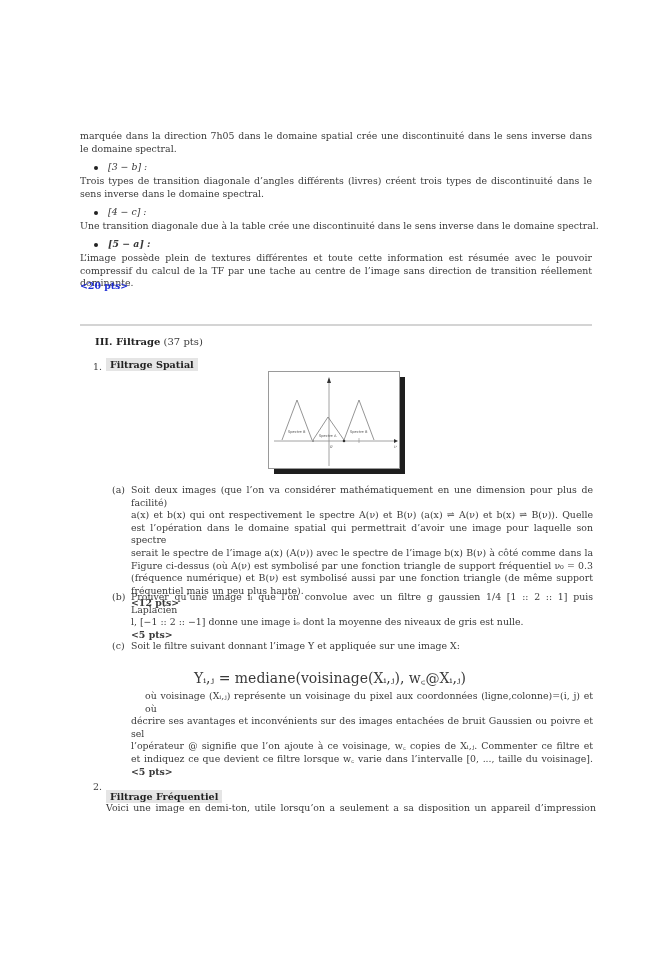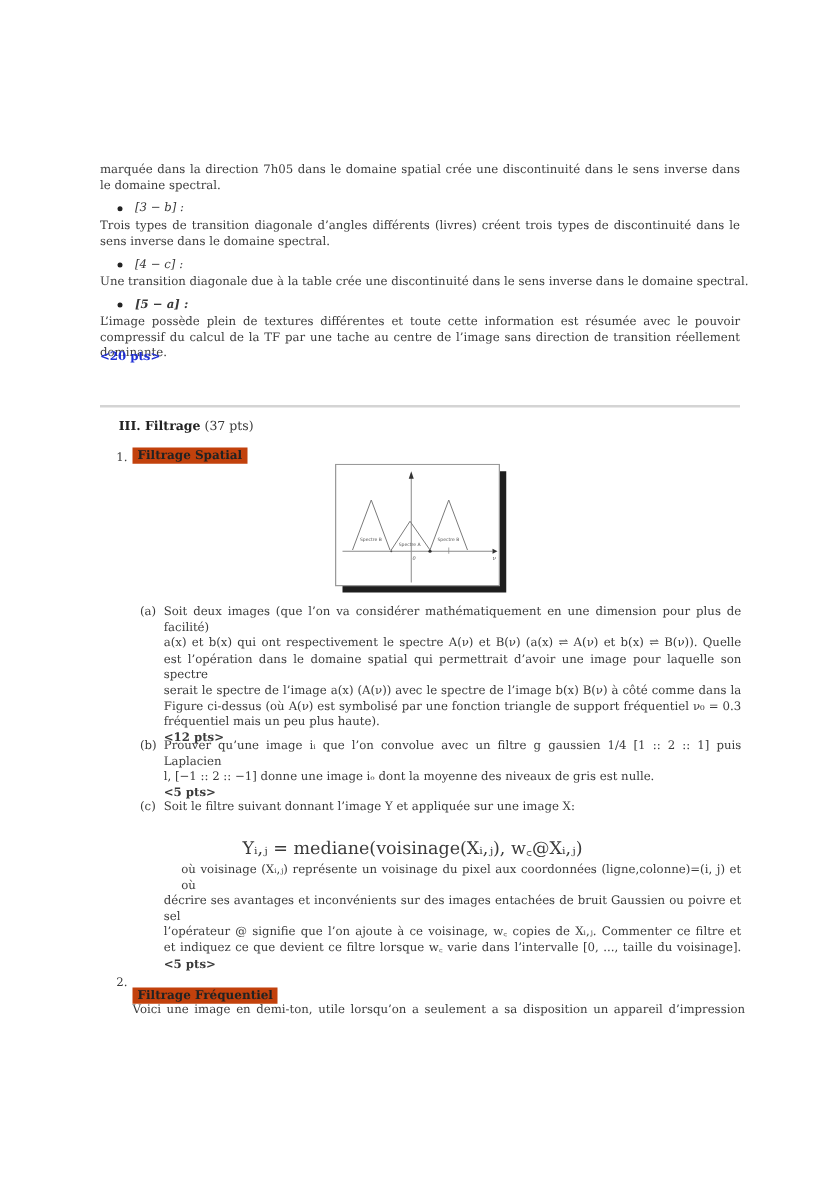--- a/index.html
+++ b/index.html
@@ -9,21 +9,21 @@
   .p { position:absolute; font-size:9.4px; line-height:12.6px; margin:0; text-align:justify; }
   .bullet { position:absolute; font-size:9.4px; line-height:12px; }
   .bullet .dot { display:inline-block; width:4px; height:4px; border-radius:50%; background:#222; vertical-align:middle; margin-right:10px; }
   i, .m { font-style:italic; }
   .pts-blue { color:#1f2fd6; font-weight:bold; }
   .pts { font-weight:bold; }
   .rule { position:absolute; left:80px; top:324px; width:512px; height:1.5px; background:#d4d4d4; }
   .sec-title { position:absolute; left:95px; top:336px; font-size:10px; }
   .sec-title b { font-weight:bold; color:#222; }
   .num { position:absolute; font-size:9.4px; }
-  .hl { position:absolute; background:#c2410c; font-weight:bold; font-size:9.6px; padding:1px 4px; color:#222; }
+  .hl { position:absolute; background:#e5e5e5; font-weight:bold; font-size:9.6px; padding:1px 4px; color:#222; }
   .figure { position:absolute; left:268px; top:371px; width:131px; height:97px; }
   .sub-label { position:absolute; font-size:9.4px; }
   .eq { position:absolute; left:0; width:660px; text-align:center; top:668px; font-size:14px; }
 </style>
 </head>
 <body>
 
 <div class="page">
 
   <p class="p" style="left:80px; top:130px; width:512px;">marquée dans la direction 7h05 dans le domaine spatial crée une discontinuité dans le sens inverse dans le domaine spectral.</p>
@@ -81,20 +81,21 @@
     </svg>
   </div>
 
   <div class="sub-label" style="left:112px; top:484px;">(a)</div>
   <div style="position:absolute; left:131px; top:484px; width:462px; font-size:9.4px; line-height:12.6px;">
     <div style="text-align:justify; text-align-last:justify;">Soit deux images (que l’on va considérer mathématiquement en une dimension pour plus de facilité)</div>
     <div style="text-align:justify; text-align-last:justify;">a(x) et b(x) qui ont respectivement le spectre A(ν) et B(ν) (a(x) ⇌ A(ν)  et b(x) ⇌ B(ν)). Quelle</div>
     <div style="text-align:justify; text-align-last:justify;">est l’opération dans le domaine spatial qui permettrait d’avoir une image pour laquelle son spectre</div>
     <div style="text-align:justify; text-align-last:justify;">serait le spectre de l’image a(x) (A(ν)) avec le spectre de l’image b(x) B(ν) à côté comme dans la</div>
     <div style="text-align:justify; text-align-last:justify;">Figure ci-dessus (où A(ν) est symbolisé par une fonction triangle de support fréquentiel ν₀ = 0.3</div>
+    <div style="text-align:justify; text-align-last:justify;">(fréquence numérique) et B(ν) est symbolisé aussi par une fonction triangle (de même support</div>
     <div>fréquentiel mais un peu plus haute).</div>
     <div class="pts">&lt;12 pts&gt;</div>
   </div>
 
   <div class="sub-label" style="left:112px; top:591px;">(b)</div>
   <div style="position:absolute; left:131px; top:591px; width:462px; font-size:9.4px; line-height:12.6px;">
     <div style="text-align:justify; text-align-last:justify;">Prouver qu’une image iᵢ que l’on convolue avec un filtre g gaussien 1/4 [1 :: 2 :: 1] puis Laplacien</div>
     <div>l, [−1 :: 2 :: −1] donne une image iₒ dont la moyenne des niveaux de gris est nulle.</div>
     <div class="pts">&lt;5 pts&gt;</div>
   </div>

